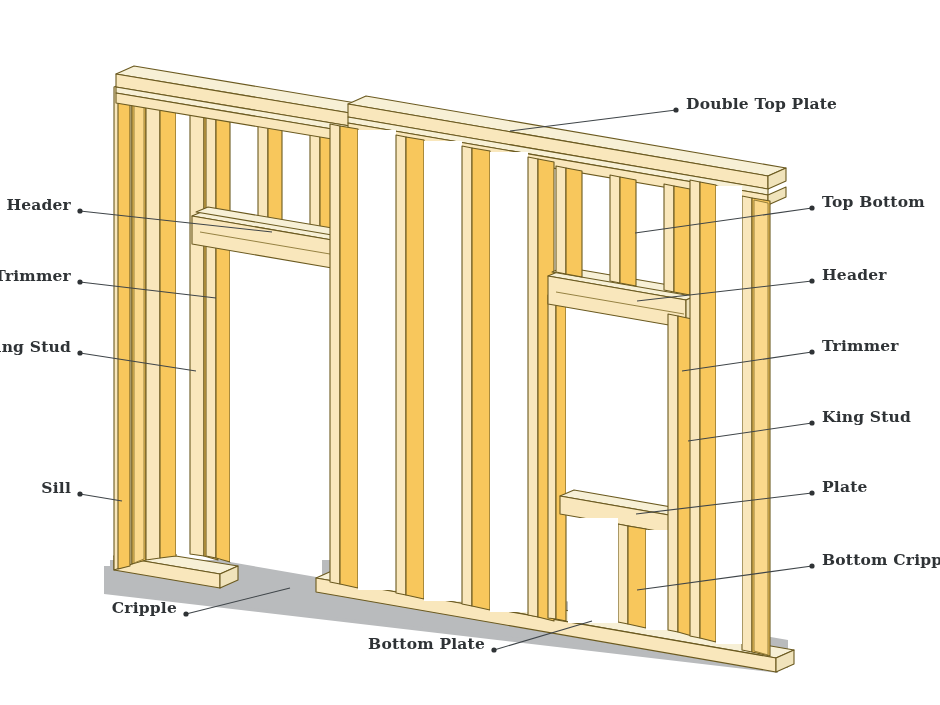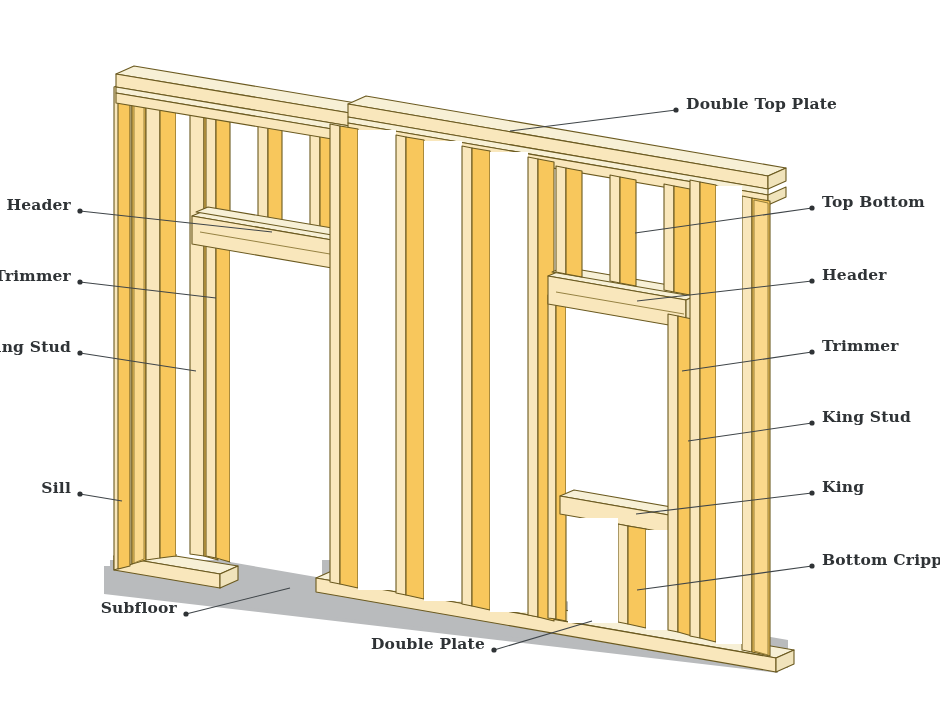--- a/index.html
+++ b/index.html
@@ -273,29 +273,29 @@
   <div class="lbl lbl-right" style="left:686px; top:96px;">Double Top Plate</div>
 
   <div class="lbl lbl-right" style="left:822px; top:194px;">Top Bottom</div>
 
   <div class="lbl lbl-right" style="left:822px; top:267px;">Header</div>
 
   <div class="lbl lbl-right" style="left:822px; top:338px;">Trimmer</div>
 
   <div class="lbl lbl-right" style="left:822px; top:409px;">King Stud</div>
 
-  <div class="lbl lbl-right" style="left:822px; top:479px;">King</div>
+  <div class="lbl lbl-right" style="left:822px; top:479px;">Plate</div>
 
   <div class="lbl lbl-right" style="left:822px; top:552px;">Bottom Cripple</div>
 
   <div class="lbl lbl-left" style="right:869px; top:197px;">Header</div>
 
   <div class="lbl lbl-left" style="right:869px; top:268px;">Trimmer</div>
 
   <div class="lbl lbl-left" style="right:869px; top:339px;">King Stud</div>
 
   <div class="lbl lbl-left" style="right:869px; top:480px;">Sill</div>
 
-  <div class="lbl lbl-left" style="right:763px; top:600px;">Subfloor</div>
-
-  <div class="lbl lbl-left" style="right:455px; top:636px;">Double Plate</div>
+  <div class="lbl lbl-left" style="right:763px; top:600px;">Cripple</div>
+
+  <div class="lbl lbl-left" style="right:455px; top:636px;">Bottom Plate</div>
 
 </div>
 
 </body></html>

